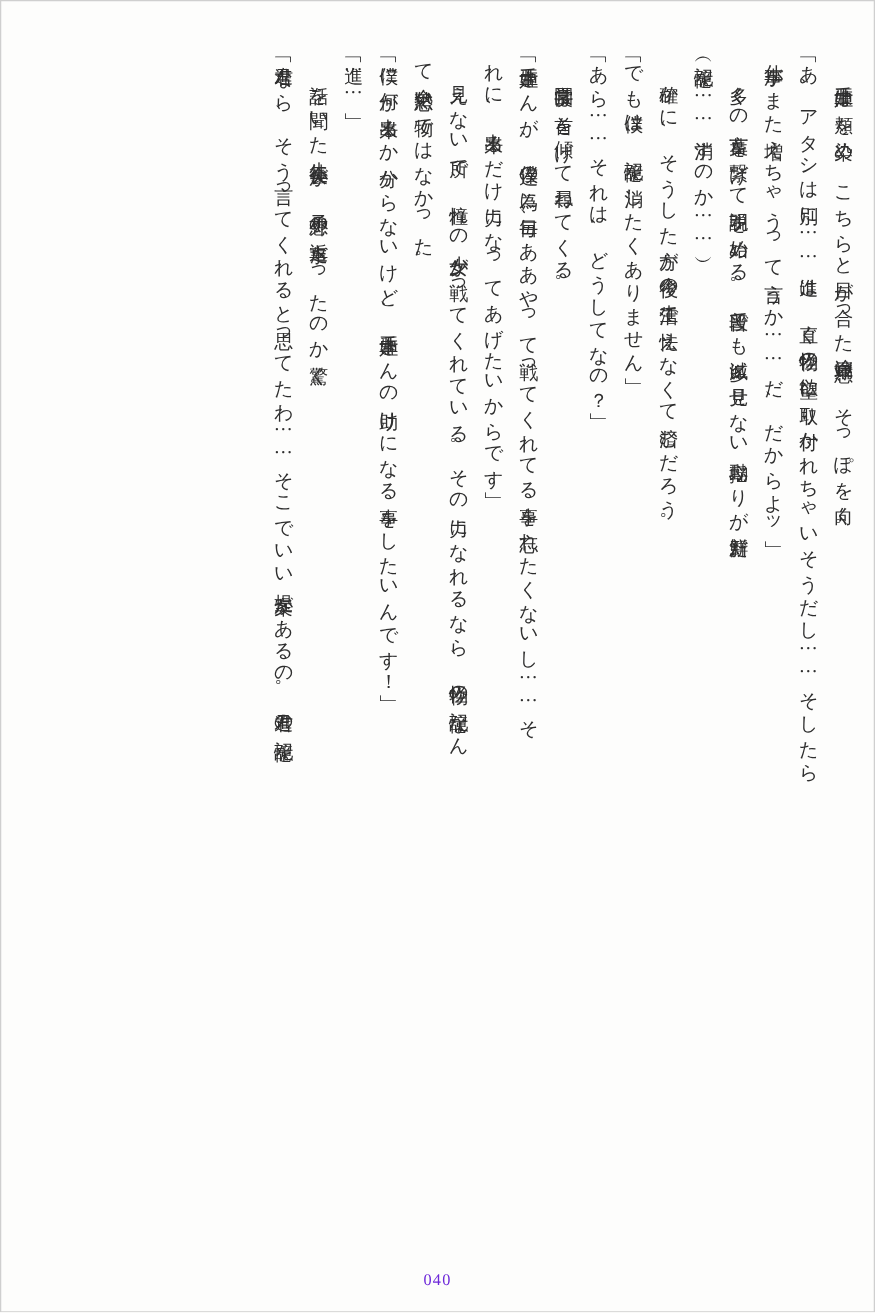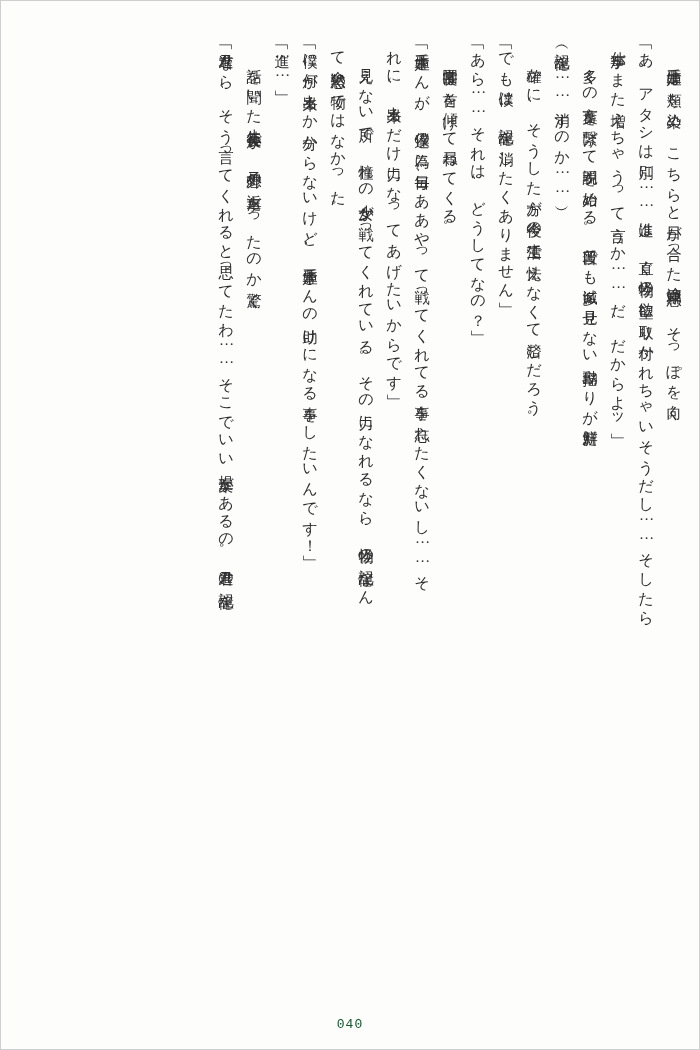--- a/index.html
+++ b/index.html
@@ -52,24 +52,24 @@
     overflow: visible;
     color: #2e2e2e;
   }
 
   #page-number {
     position: absolute;
     bottom: 18px;
     left: 0;
     width: 100%;
     text-align: center;
-    font-family: Liberation Mono, monospace;
+    font-family: Liberation Serif, serif;
     font-size: 13px;
     letter-spacing: 1px;
-    color: #14532d;
+    color: #6d28d9;
   }
 </style>
 </head>
 <body>
 
 <div id="page">
 
   <div id="text-block">
     <div class="column">　千亜姫は頬を染め、こちらと目が合った途端戸惑い、そっぽを向く。</div>
     <div class="column">「あ、アタシは別に……進は、直ぐ怪物の欲望に取り付かれちゃいそうだし……そしたら</div>

